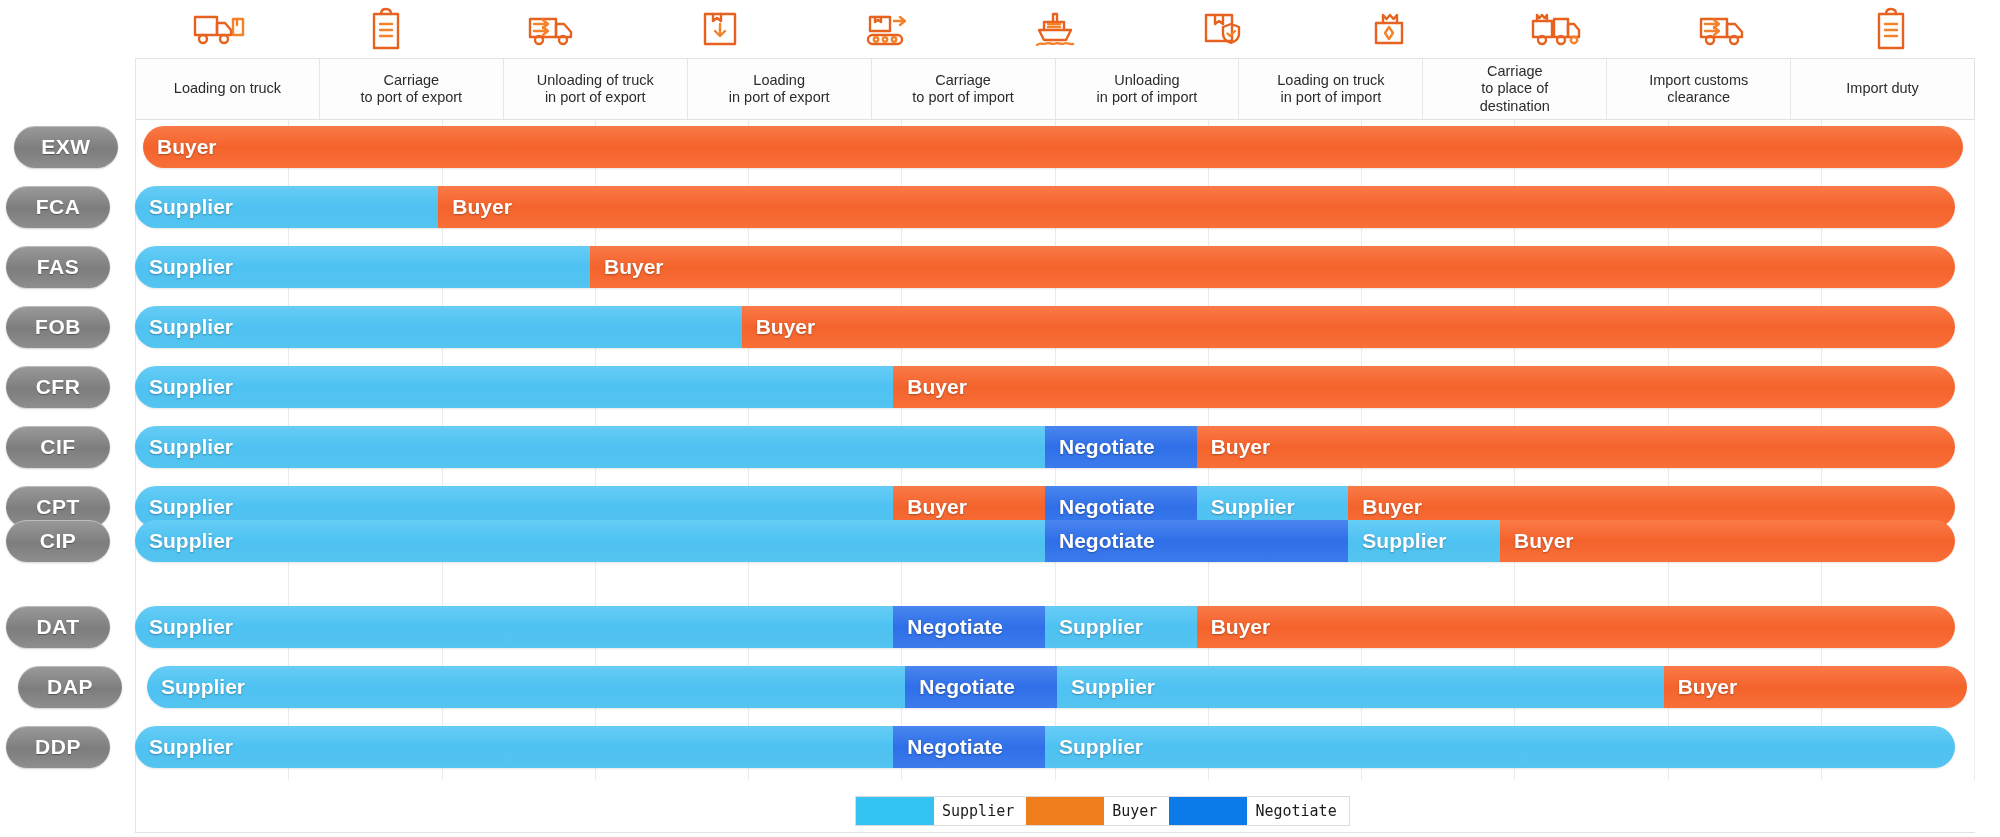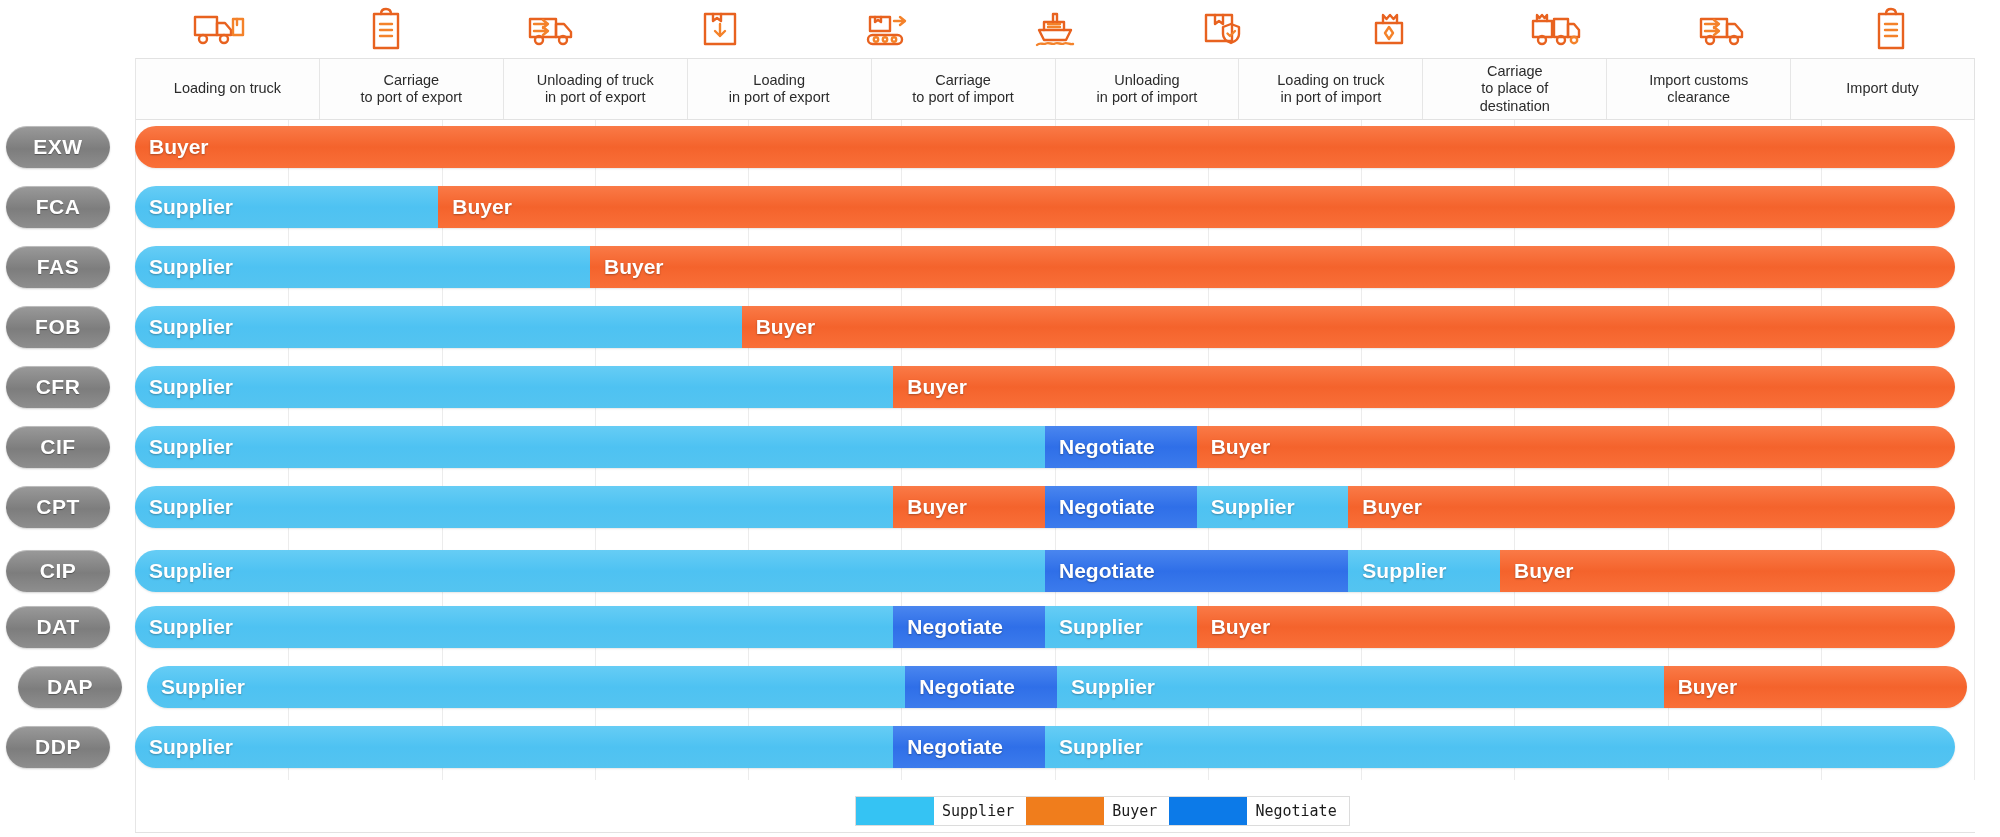--- a/index.html
+++ b/index.html
@@ -197,21 +197,21 @@
       <div class="gridcol"></div>
       <div class="gridcol"></div>
       <div class="gridcol"></div>
       <div class="gridcol"></div>
       <div class="gridcol"></div>
       <div class="gridcol"></div>
       <div class="gridcol"></div>
     </div>
   <div class="leftline"></div>
   <div id="rows">
-      <div class="row" style="top: 126px; width: 1676px;">
+      <div class="row" style="top: 126px; width: 1676px; margin-left: 8px;">
         <div class="badge">
           <span>EXW</span>
         </div>
         <div class="bar">
           <div class="seg buyer" style="width: 100%;">
             <span>Buyer</span>
           </div>
         </div>
       </div>
       <div class="row" style="top: 186px; width: 1732px;">
@@ -297,21 +297,21 @@
             <span>Negotiate</span>
           </div>
           <div class="seg supplier" style="width: 8.33333%;">
             <span>Supplier</span>
           </div>
           <div class="seg buyer" style="width: 33.3333%;">
             <span>Buyer</span>
           </div>
         </div>
       </div>
-      <div class="row" style="top: 550px; width: 1608px;">
+      <div class="row" style="top: 520px; width: 1608px;">
         <div class="badge">
           <span>CIP</span>
         </div>
         <div class="bar">
           <div class="seg supplier" style="width: 50%;">
             <span>Supplier</span>
           </div>
           <div class="seg negotiate" style="width: 16.6667%;">
             <span>Negotiate</span>
           </div>

